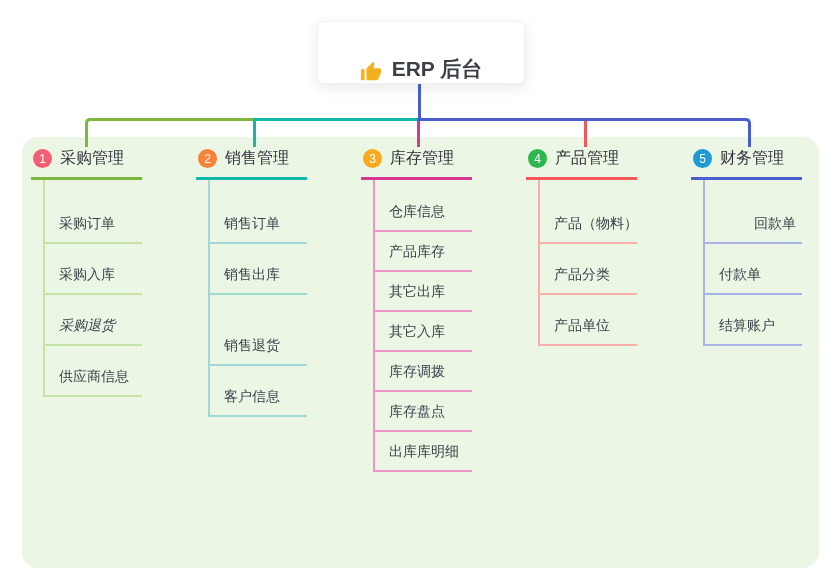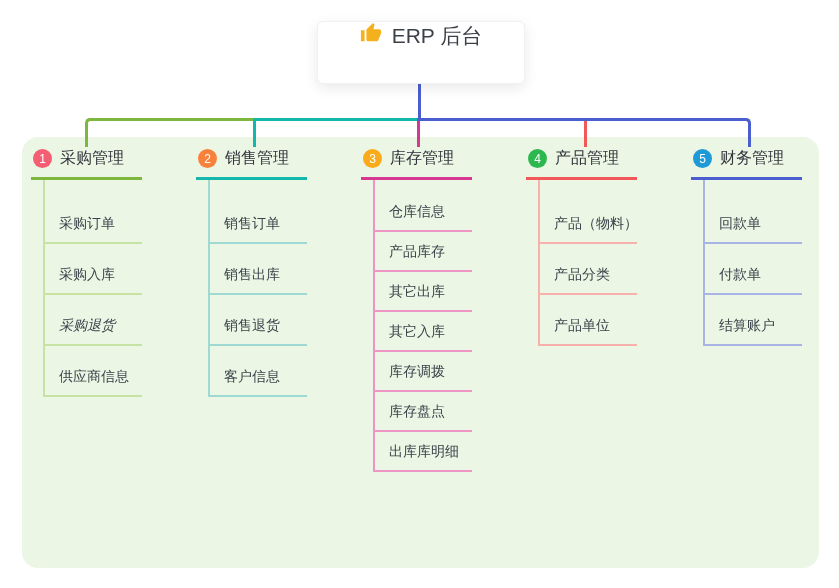--- a/index.html
+++ b/index.html
@@ -11,22 +11,22 @@
   
   .panel{
     position:absolute;left:22px;top:137px;width:797px;height:431px;
     border-radius:16px;
   }
   
   .root-card{
     position:absolute;left:317px;top:21px;width:206px;height:61px;
     background:#ffffff;border:1px solid #f1f1f1;border-radius:6px;
     box-shadow:0 4px 14px rgba(0,0,0,.09);
-    display:flex;align-items:flex-start;justify-content:center;gap:10px;
-    z-index:3;cursor:default;
+    display:flex;align-items:flex-end;justify-content:center;gap:10px;
+    z-index:3;cursor:default;font-weight:bold;
   }
   .root-card .label{font-size:21px;color:#3b3f46;}
   .root-card svg{display:block;}
   
   .conn{position:absolute;z-index:1;}
   #conn-root{left:418px;top:82px;width:3px;height:37px;}
   .elbow{box-sizing:border-box;background:transparent;}
   #conn-green{left:85px;top:118px;width:168px;height:29px;
     border-top:3px solid;border-left:3px solid;border-top-left-radius:5px;}
   #conn-teal{left:253px;top:118px;width:164px;height:29px;
@@ -113,21 +113,21 @@
     <span class="badge" style="background: rgb(248, 129, 60);">2</span>
     <span class="branch-title">销售管理</span>
   </div>
   <div class="kids" style="border-left-color: rgb(158, 218, 211);">
       <div class="kid" style="border-bottom-color: rgb(158, 218, 211);">
         <span>销售订单</span>
       </div>
       <div class="kid" style="border-bottom-color: rgb(158, 218, 211);">
         <span>销售出库</span>
       </div>
-      <div class="kid" style="border-bottom-color: rgb(158, 218, 211);">
+      <div class="kid" style="border-bottom-color: rgb(158, 218, 211); margin-top: 20px;">
         <span>销售退货</span>
       </div>
       <div class="kid" style="border-bottom-color: rgb(158, 218, 211);">
         <span>客户信息</span>
       </div>
     </div>
 </div>
 
 <div class="branch compact" id="branch-2">
   <div class="branch-header" style="border-bottom-color: rgb(214, 55, 144);">
@@ -176,21 +176,21 @@
       </div>
     </div>
 </div>
 
 <div class="branch" id="branch-4">
   <div class="branch-header" style="border-bottom-color: rgb(74, 94, 208);">
     <span class="badge" style="background: rgb(30, 154, 214);">5</span>
     <span class="branch-title">财务管理</span>
   </div>
   <div class="kids" style="border-left-color: rgb(169, 180, 230);">
-      <div class="kid" style="border-bottom-color: rgb(169, 180, 230);">
+      <div class="kid" style="border-bottom-color: rgb(169, 180, 230); padding-left: 35px;">
         <span>回款单</span>
       </div>
       <div class="kid" style="border-bottom-color: rgb(169, 180, 230);">
         <span>付款单</span>
       </div>
       <div class="kid" style="border-bottom-color: rgb(169, 180, 230);">
         <span>结算账户</span>
       </div>
     </div>
 </div>

